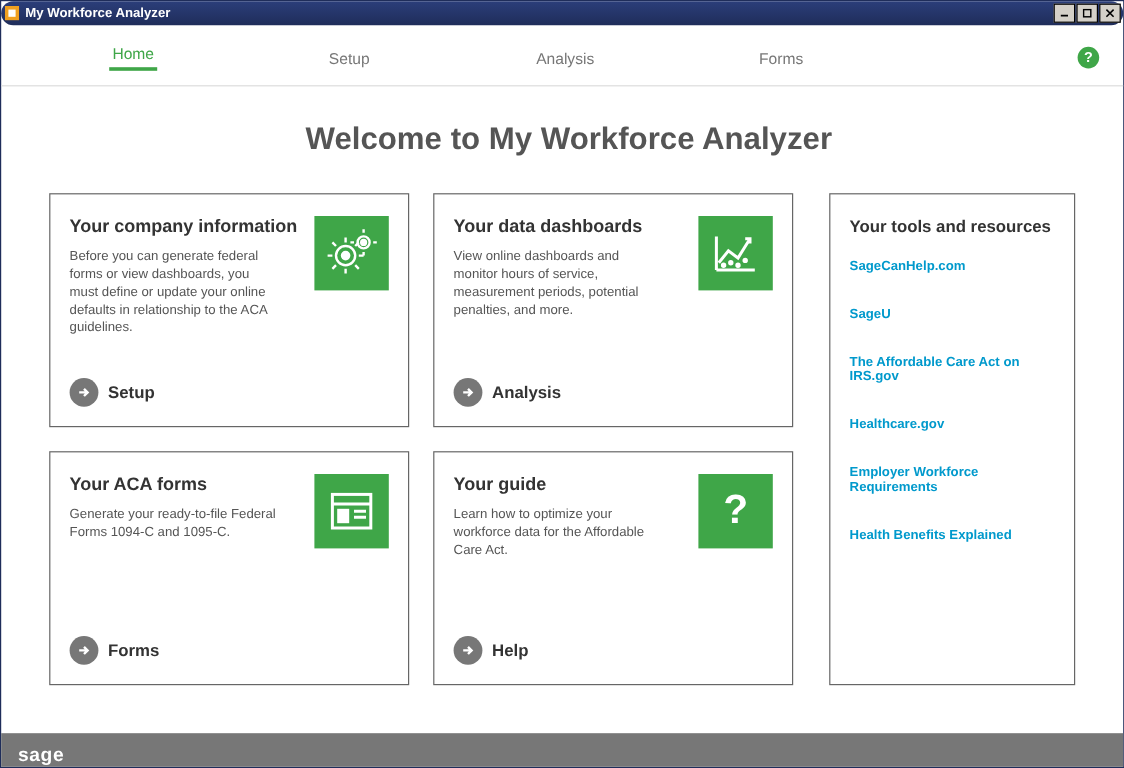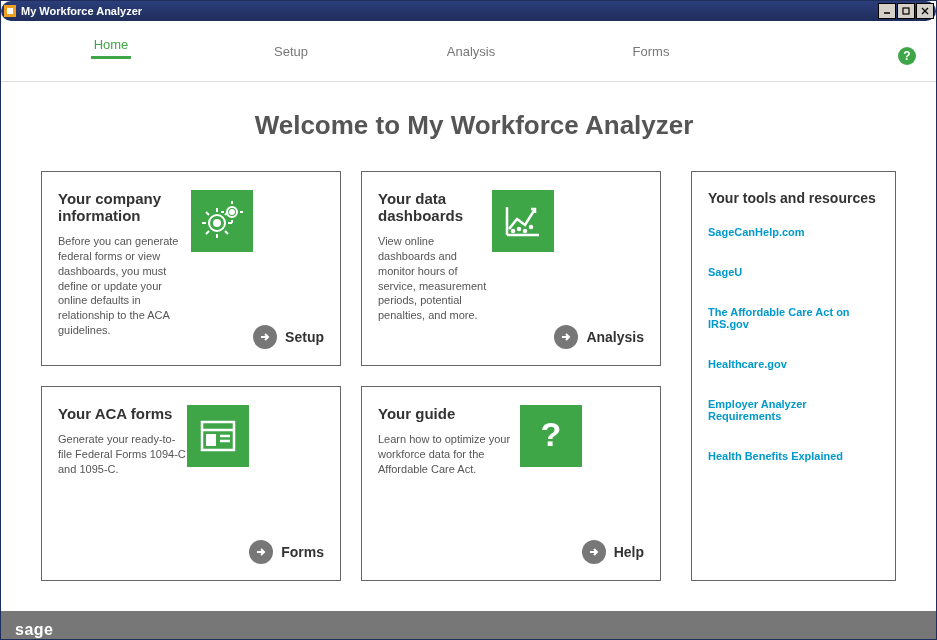--- a/index.html
+++ b/index.html
@@ -10,21 +10,21 @@
     color: #fff; font-size: 11px; font-weight: bold; border-radius: 10px;
   }
   .titlebar .app-icon { width: 14px; height: 14px; margin-right: 4px; display: inline-flex; align-items: center; justify-content: center; }
   .titlebar .controls { margin-left: auto; display: flex; gap: 0; }
   .win-btn {
     width: 18px; height: 16px; background: #d4d0c8; border: 1px solid #000;
     display: flex; align-items: center; justify-content: center; font-size: 10px;
     font-family: sans-serif; color: #000; margin-left: 1px;
   }
   .tabbar {
-    display: flex; align-items: flex-end; padding: 10px 20px 16px 20px;
+    display: flex; align-items: center; padding: 10px 20px 6px 20px;
     border-bottom: 1px solid #ddd;
   }
   .tab {
     flex: 0 0 auto; width: 180px; text-align: center; font-size: 13px;
     color: #777; padding: 6px 0; cursor: pointer;
   }
   .tab.active { color: #3fa648; }
   .tab.active .tab-underline {
     display: block; width: 40px; height: 3px; background: #3fa648;
     margin: 4px auto 0 auto;
@@ -40,21 +40,21 @@
     margin: 28px 0 30px 11px;
   }
   .content {
     display: flex; padding: 0 40px 20px 40px; gap: 30px;
   }
   .cards {
     display: grid; grid-template-columns: 300px 300px; gap: 20px;
   }
   .card {
     border: 1px solid #666; padding: 18px 16px 16px 16px;
-    height: 195px; display: flex; flex-direction: row; position: relative;
+    height: 195px; display: flex; flex-direction: column; position: relative;
   }
   .card-head { display: flex; justify-content: space-between; }
   .card-title { font-size: 15px; font-weight: bold; color: #333; margin-bottom: 10px; }
   .card-desc { font-size: 11px; color: #555; line-height: 1.35; max-width: 175px; }
   .card-icon {
     width: 62px; height: 62px; background: #3fa648; flex: 0 0 62px;
     display: flex; align-items: center; justify-content: center; color: #fff;
   }
   .card-action {
     margin-top: auto; display: flex; align-items: center; gap: 8px; cursor: pointer;
@@ -253,21 +253,21 @@
       </div>
 
     </div>
 
     <div class="resources">
       <div class="res-title">Your tools and resources</div>
       <a class="res-link">SageCanHelp.com</a>
       <a class="res-link">SageU</a>
       <a class="res-link">The Affordable Care Act on IRS.gov</a>
       <a class="res-link">Healthcare.gov</a>
-      <a class="res-link">Employer Analyzer Requirements</a>
+      <a class="res-link">Employer Workforce Requirements</a>
       <a class="res-link">Health Benefits Explained</a>
     </div>
   </div>
 
   <div class="footer">
     <span class="footer-logo">sage</span>
   </div>
 
 </div>
 

